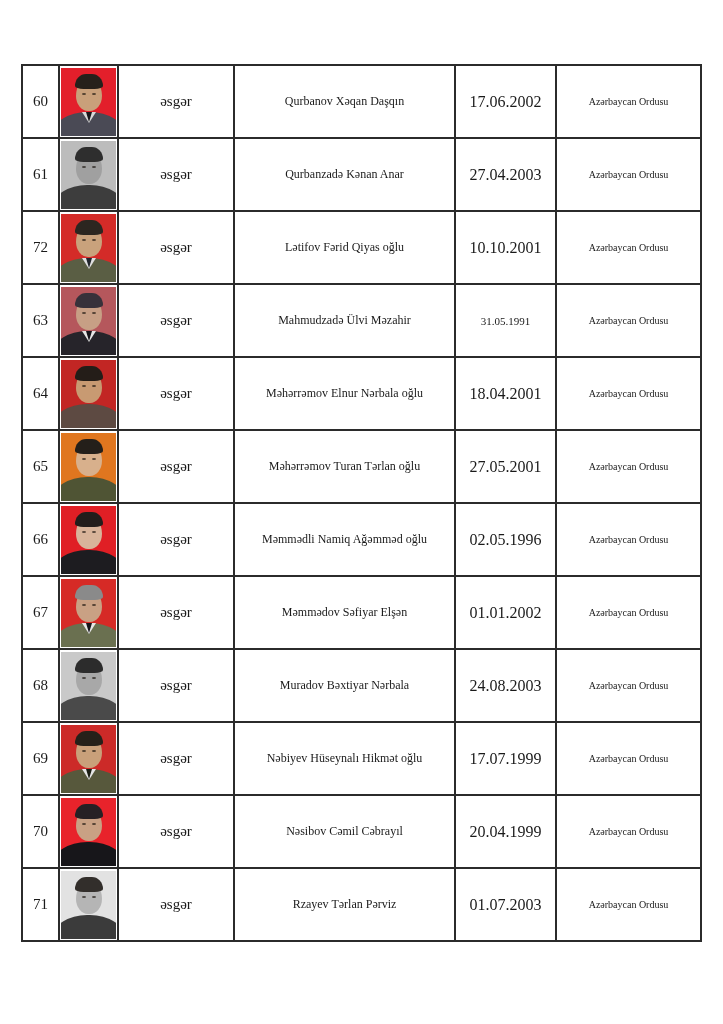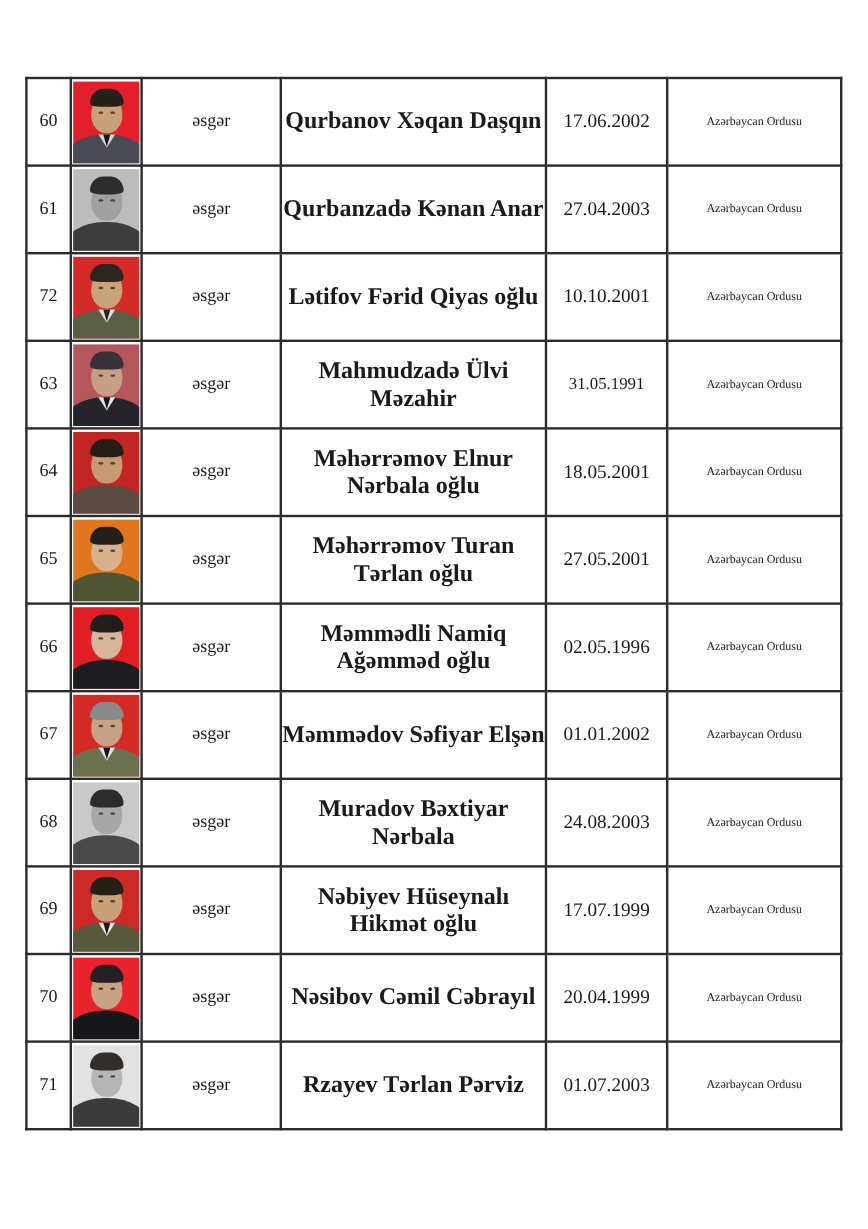--- a/index.html
+++ b/index.html
@@ -30,23 +30,23 @@
     border: 2px solid #2b2b2b;
     text-align: center;
     vertical-align: middle;
     padding: 0;
     overflow: hidden;
   }
   table.martyrs tr { height: 73px; }
 
   .c-num   { font-size: 15px; }
   .c-rank  { font-size: 15px; }
-  .c-name  { font-size: 20px; font-weight: bold; }
+  .c-name  { font-size: 12px; }
   .c-date  { font-size: 16px; }
-  .c-date.small-date { font-size: 14px; }
+  .c-date.small-date { font-size: 11px; }
   .c-army  { font-size: 10px; }
 
   .c-photo { vertical-align: middle; }
   .photo {
     position: relative;
     width: 55px;
     height: 68px;
     margin: 0 auto;
     background: var(--bg, #cccccc);
     overflow: hidden;
@@ -200,21 +200,21 @@
     <td class="c-num">64</td>
     <td class="c-photo">
       <div class="photo" style="--bg: #c22624; --uniform: #5d4a42; --skin: #c89a72; --hair: #241d18;">
         <div class="head"></div>
         <div class="hair"></div>
         <div class="torso"></div>
       </div>
     </td>
     <td class="c-rank">əsgər</td>
     <td class="c-name">Məhərrəmov Elnur Nərbala oğlu</td>
-    <td class="c-date">18.05.2001</td>
+    <td class="c-date">18.04.2001</td>
     <td class="c-army">Azərbaycan Ordusu</td>
   </tr>
 
   <tr>
     <td class="c-num">65</td>
     <td class="c-photo">
       <div class="photo" style="--bg: #e0761f; --uniform: #4f5434; --skin: #d8b08c; --hair: #241f1a;">
         <div class="head"></div>
         <div class="hair"></div>
         <div class="torso"></div>

